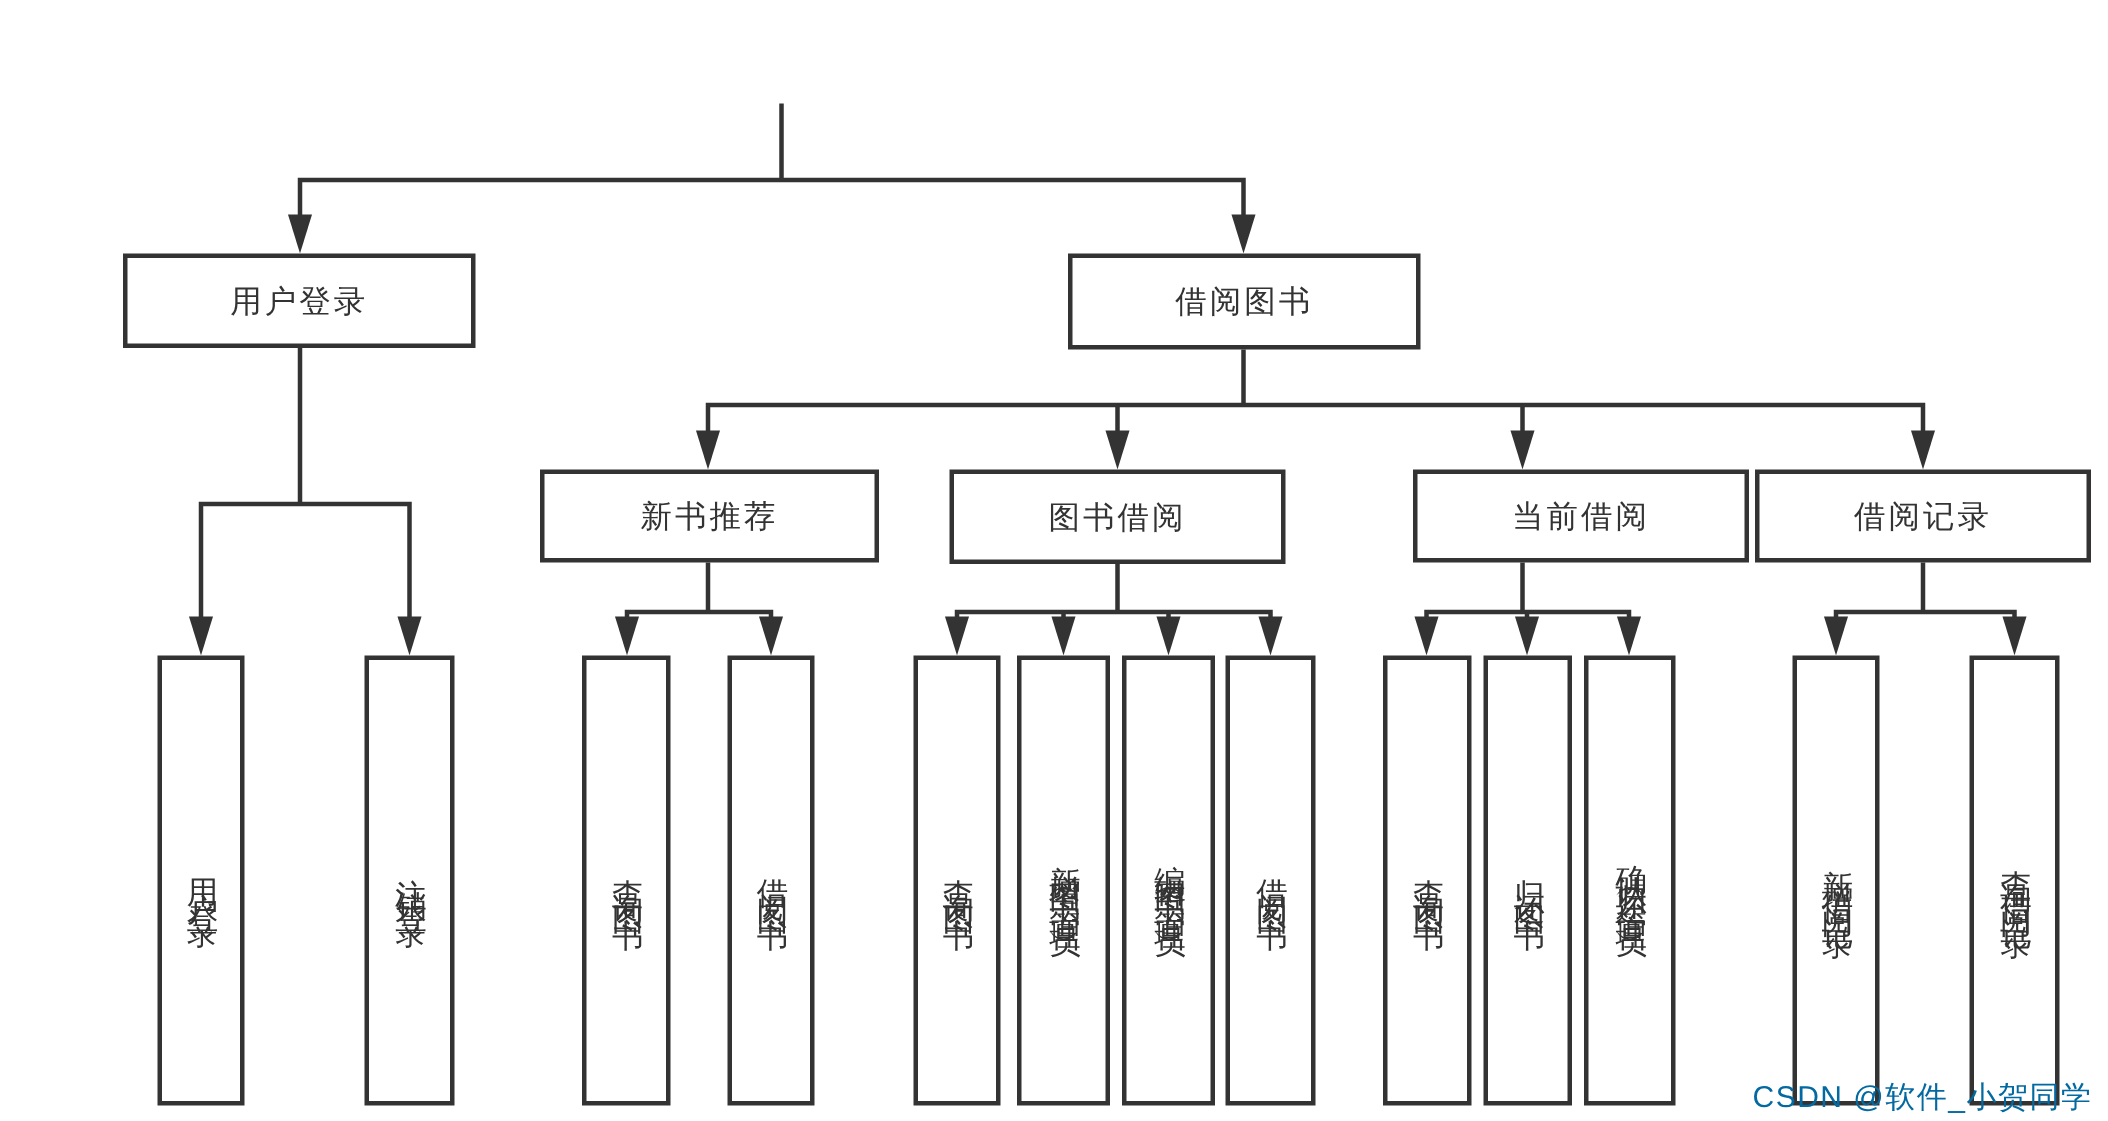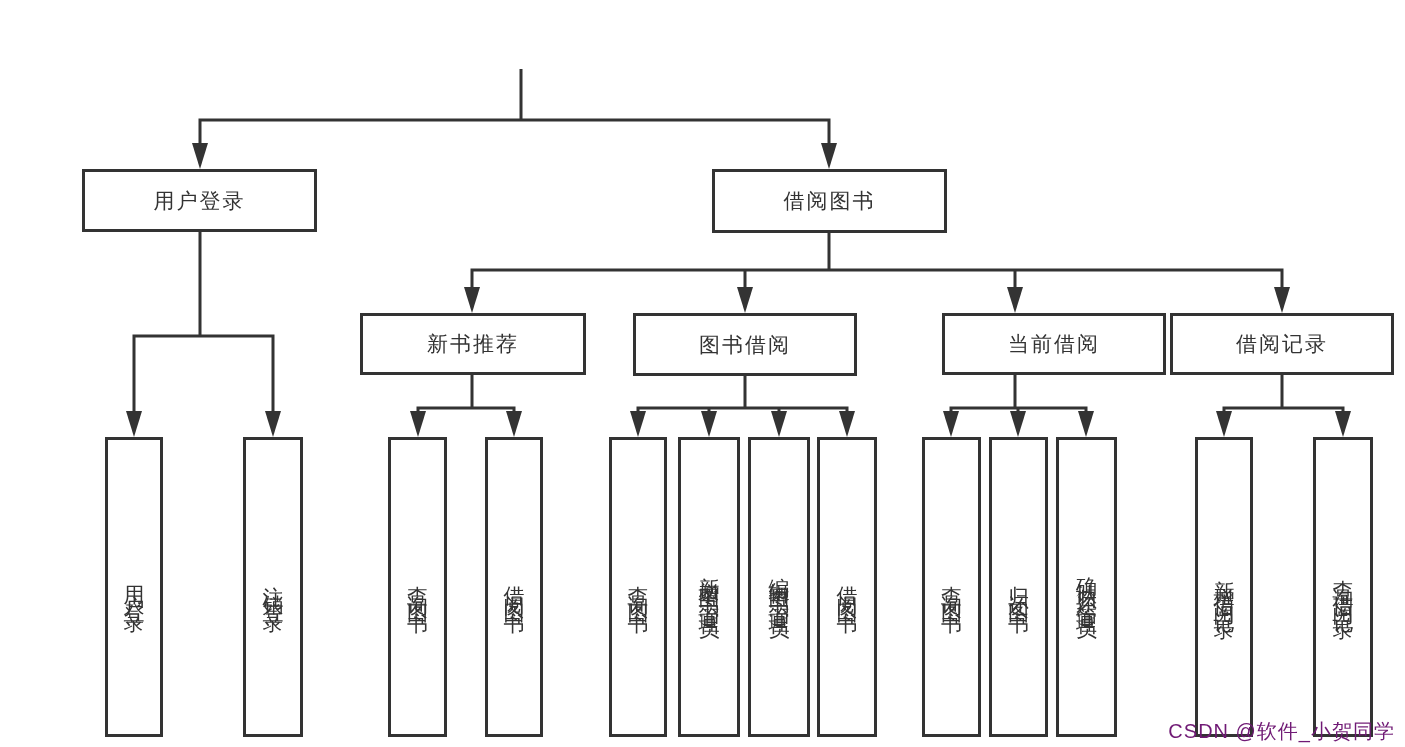--- a/index.html
+++ b/index.html
@@ -37,21 +37,21 @@
     font-size: 21px;
     line-height: 1.15;
     letter-spacing: 9px;
     white-space: nowrap;
   }
   .wm {
     position: absolute;
     right: 10px;
     bottom: 2px;
     font-size: 20px;
-    color: #701a75;
+    color: #0369a1;
     letter-spacing: 1px;
     white-space: nowrap;
   }
   .cline { stroke: #333333; stroke-width: 3; fill: none; }
   .ahead { fill: #333333; stroke: none; }
 </style>
 </head>
 <body>
 
 <div id="canvas">

